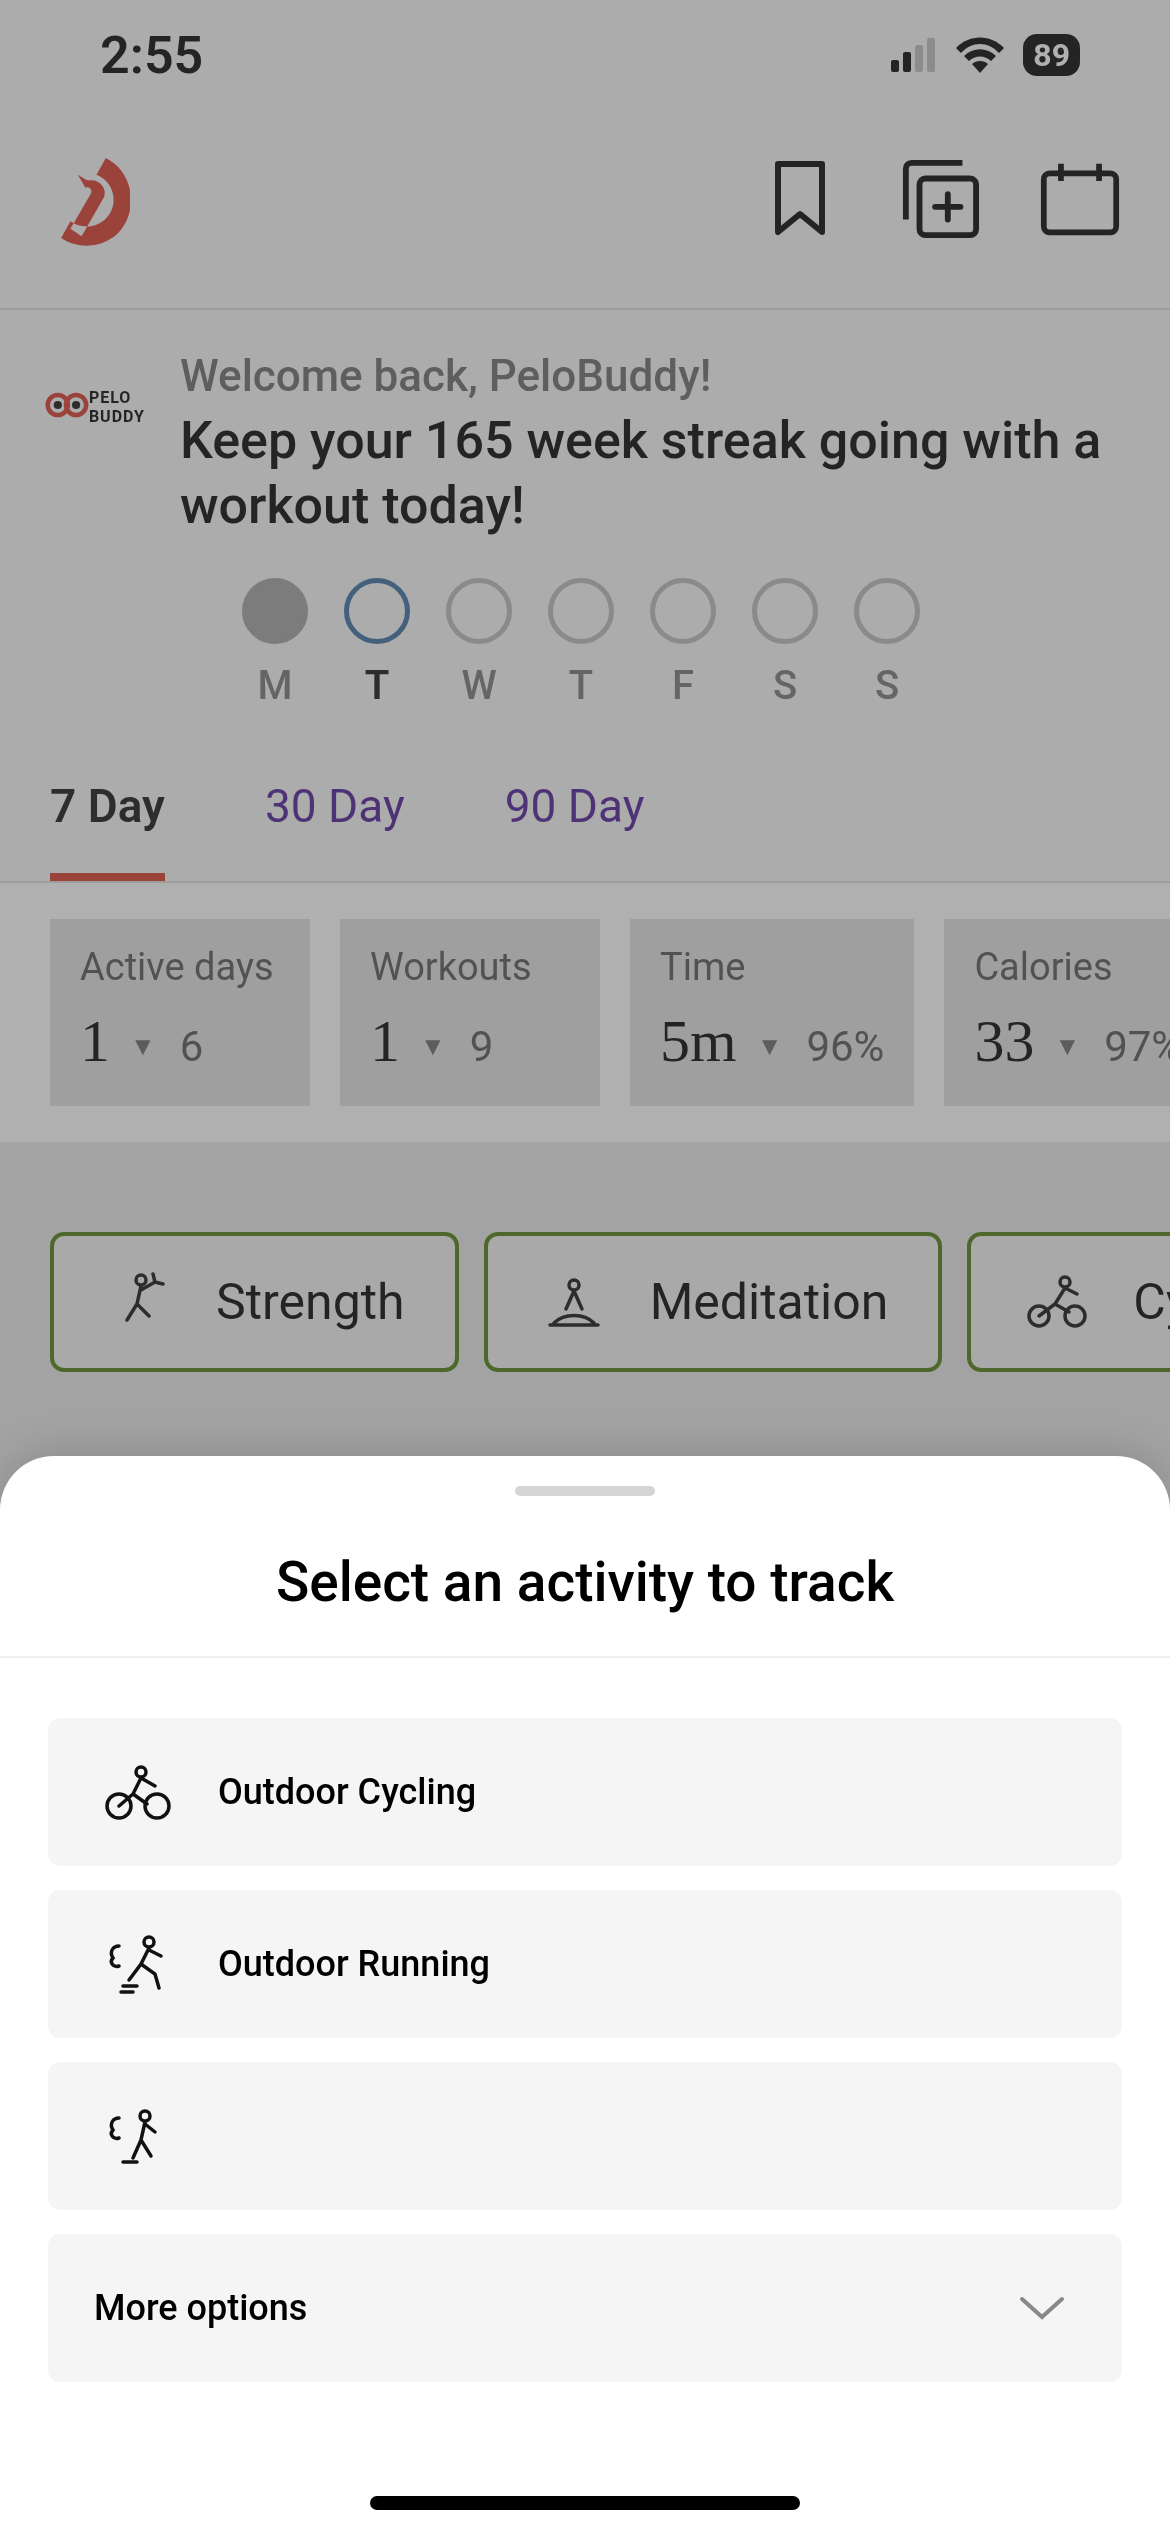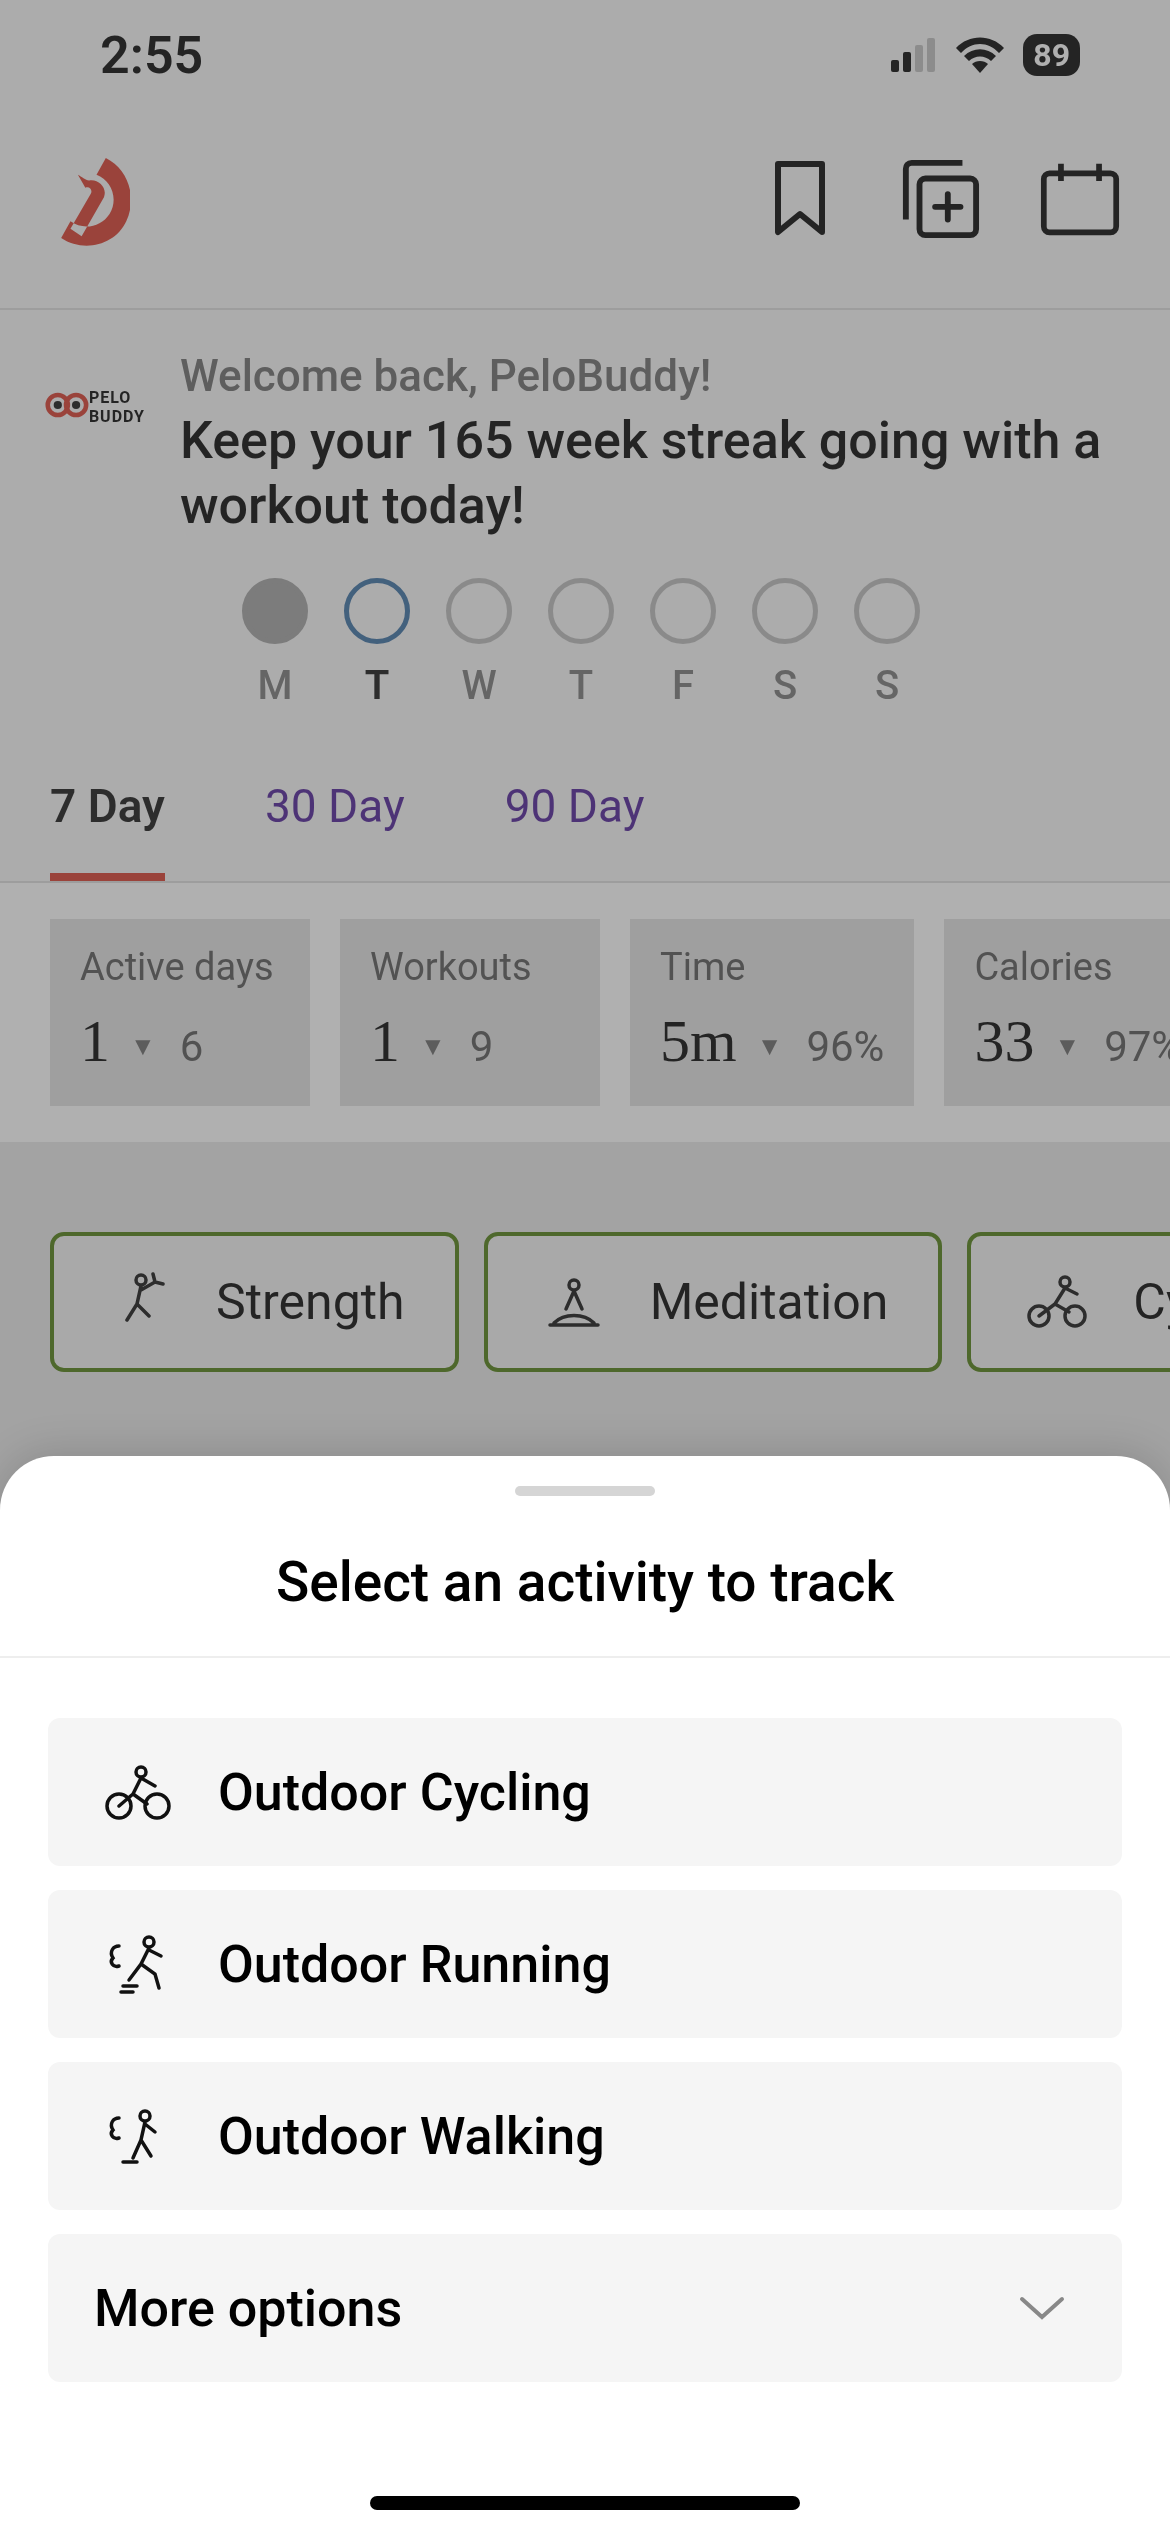--- a/index.html
+++ b/index.html
@@ -191,21 +191,21 @@
   }
   .sheet-divider { height: 2px; background: #eee; }
   .sheet-list { padding: 60px 48px 0 48px; display:flex; flex-direction:column; gap: 24px; }
   .activity-item {
     background: #f5f5f5;
     border-radius: 12px;
     height: 148px;
     display:flex; align-items:center; gap: 44px;
     padding: 0 54px;
   }
-  .activity-label { font-size: 52px; font-weight: 500; }
+  .activity-label { font-size: 36px; font-weight: 500; }
   .activity-icon { width: 72px; height: 72px; display:flex; align-items:center; justify-content:center; }
   .more-item { justify-content: space-between; }
   .more-item .activity-label { margin-left: -8px; }
 
   .home-indicator {
     position: absolute;
     bottom: 26px; left: 50%; transform: translateX(-50%);
     width: 430px; height: 14px; border-radius: 10px;
     background: #000;
     z-index: 20;
@@ -427,21 +427,20 @@
     </div>
 
     <div class="activity-item">
       <span class="activity-icon">
         <svg width="70" height="60" viewBox="0 0 70 60" fill="none" stroke="#111" stroke-width="3.5" stroke-linecap="round">
             <circle cx="42" cy="10" r="5"></circle>
             <path d="M42 16 L38 34 L30 52 M38 34 L48 50 M42 18 L52 26 M16 12 C10 12 6 18 10 24 C6 28 10 34 16 32"></path>
             <path d="M20 56 H34"></path>
           </svg>
       </span>
-      <span class="activity-label">Outdoor Walking</span>
     </div>
 
     <div class="activity-item more-item">
       <span class="activity-label">More options</span>
       <span>
         <svg width="52" height="30" viewBox="0 0 52 30" fill="none" stroke="#888" stroke-width="4" stroke-linecap="round">
             <path d="M6 6 L26 24 L46 6"></path>
           </svg>
       </span>
     </div>

